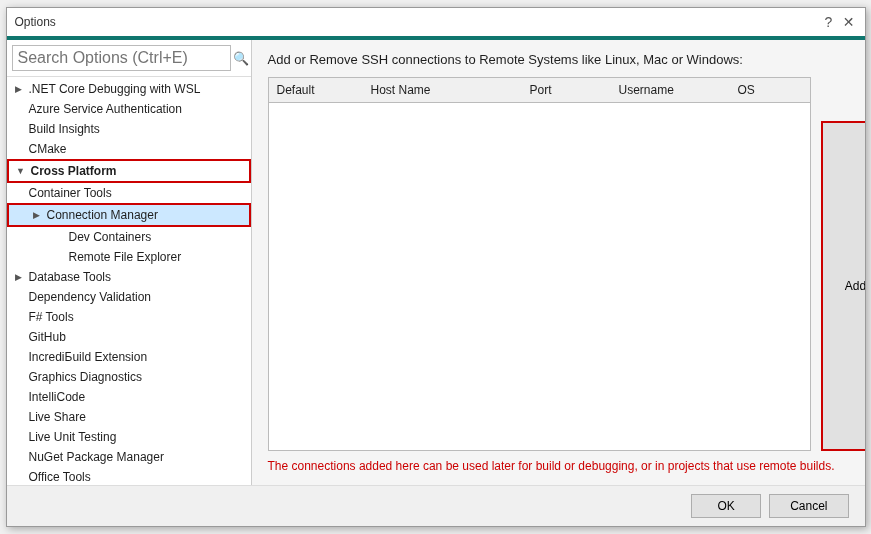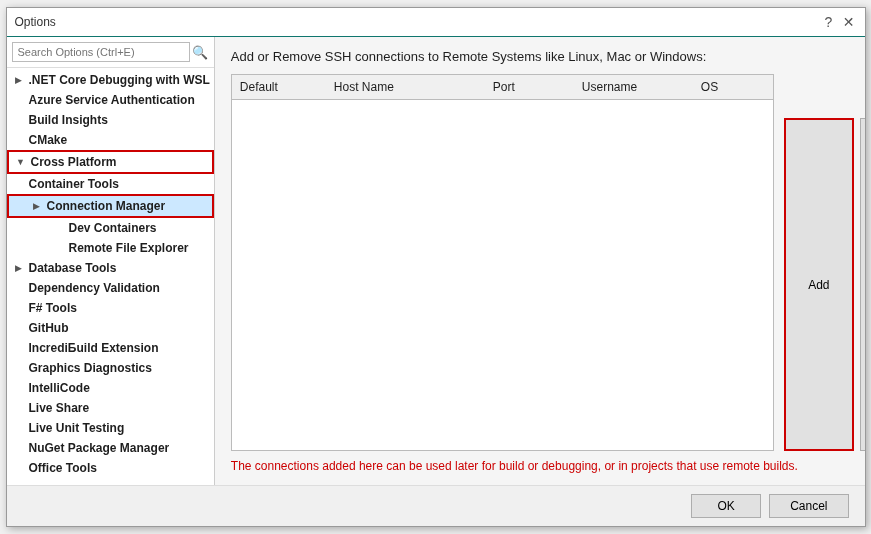--- a/index.html
+++ b/index.html
@@ -17,21 +17,21 @@
       width: 860px;
       height: 520px;
       background: #f5f5f5;
       border: 1px solid #999;
       box-shadow: 2px 2px 8px rgba(0,0,0,0.3);
       display: flex;
       flex-direction: column;
     }
     .title-bar {
       background: #fff;
-      border-bottom: 1px solid #0f766e;
+      border-bottom: 4px solid #0f766e;
       padding: 6px 8px;
       display: flex;
       align-items: center;
       justify-content: space-between;
     }
     .title-bar-text {
       font-size: 12px;
       color: #333;
     }
     .title-bar-controls {
@@ -65,21 +65,21 @@
     .search-box {
       padding: 5px;
       border-bottom: 1px solid #ddd;
       display: flex;
       align-items: center;
     }
     .search-input {
       flex: 1;
       border: 1px solid #bbb;
       padding: 3px 5px;
-      font-size: 11px;
+      font-size: 16px;
       outline: none;
       background: #fff;
     }
     .search-icon {
       margin-left: 3px;
       color: #666;
       font-size: 13px;
     }
     .tree-container {
       flex: 1;
@@ -104,21 +104,20 @@
       color: #555;
       flex-shrink: 0;
     }
     .expander.expanded::before { content: '▼'; }
     .expander.collapsed::before { content: '▶'; }
     .expander.leaf::before { content: ''; }
     .tree-label {
       font-size: 12px;
       color: #1e1e1e;
       padding-left: 2px;
-      font-weight: bold;
     }
     .indent-2 { padding-left: 44px; }
     .connection-manager-row {
       display: flex;
       align-items: center;
       padding: 2px 4px 2px 20px;
       background: #cce8ff;
       border: 1px solid #99c9f0;
       cursor: pointer;
     }

